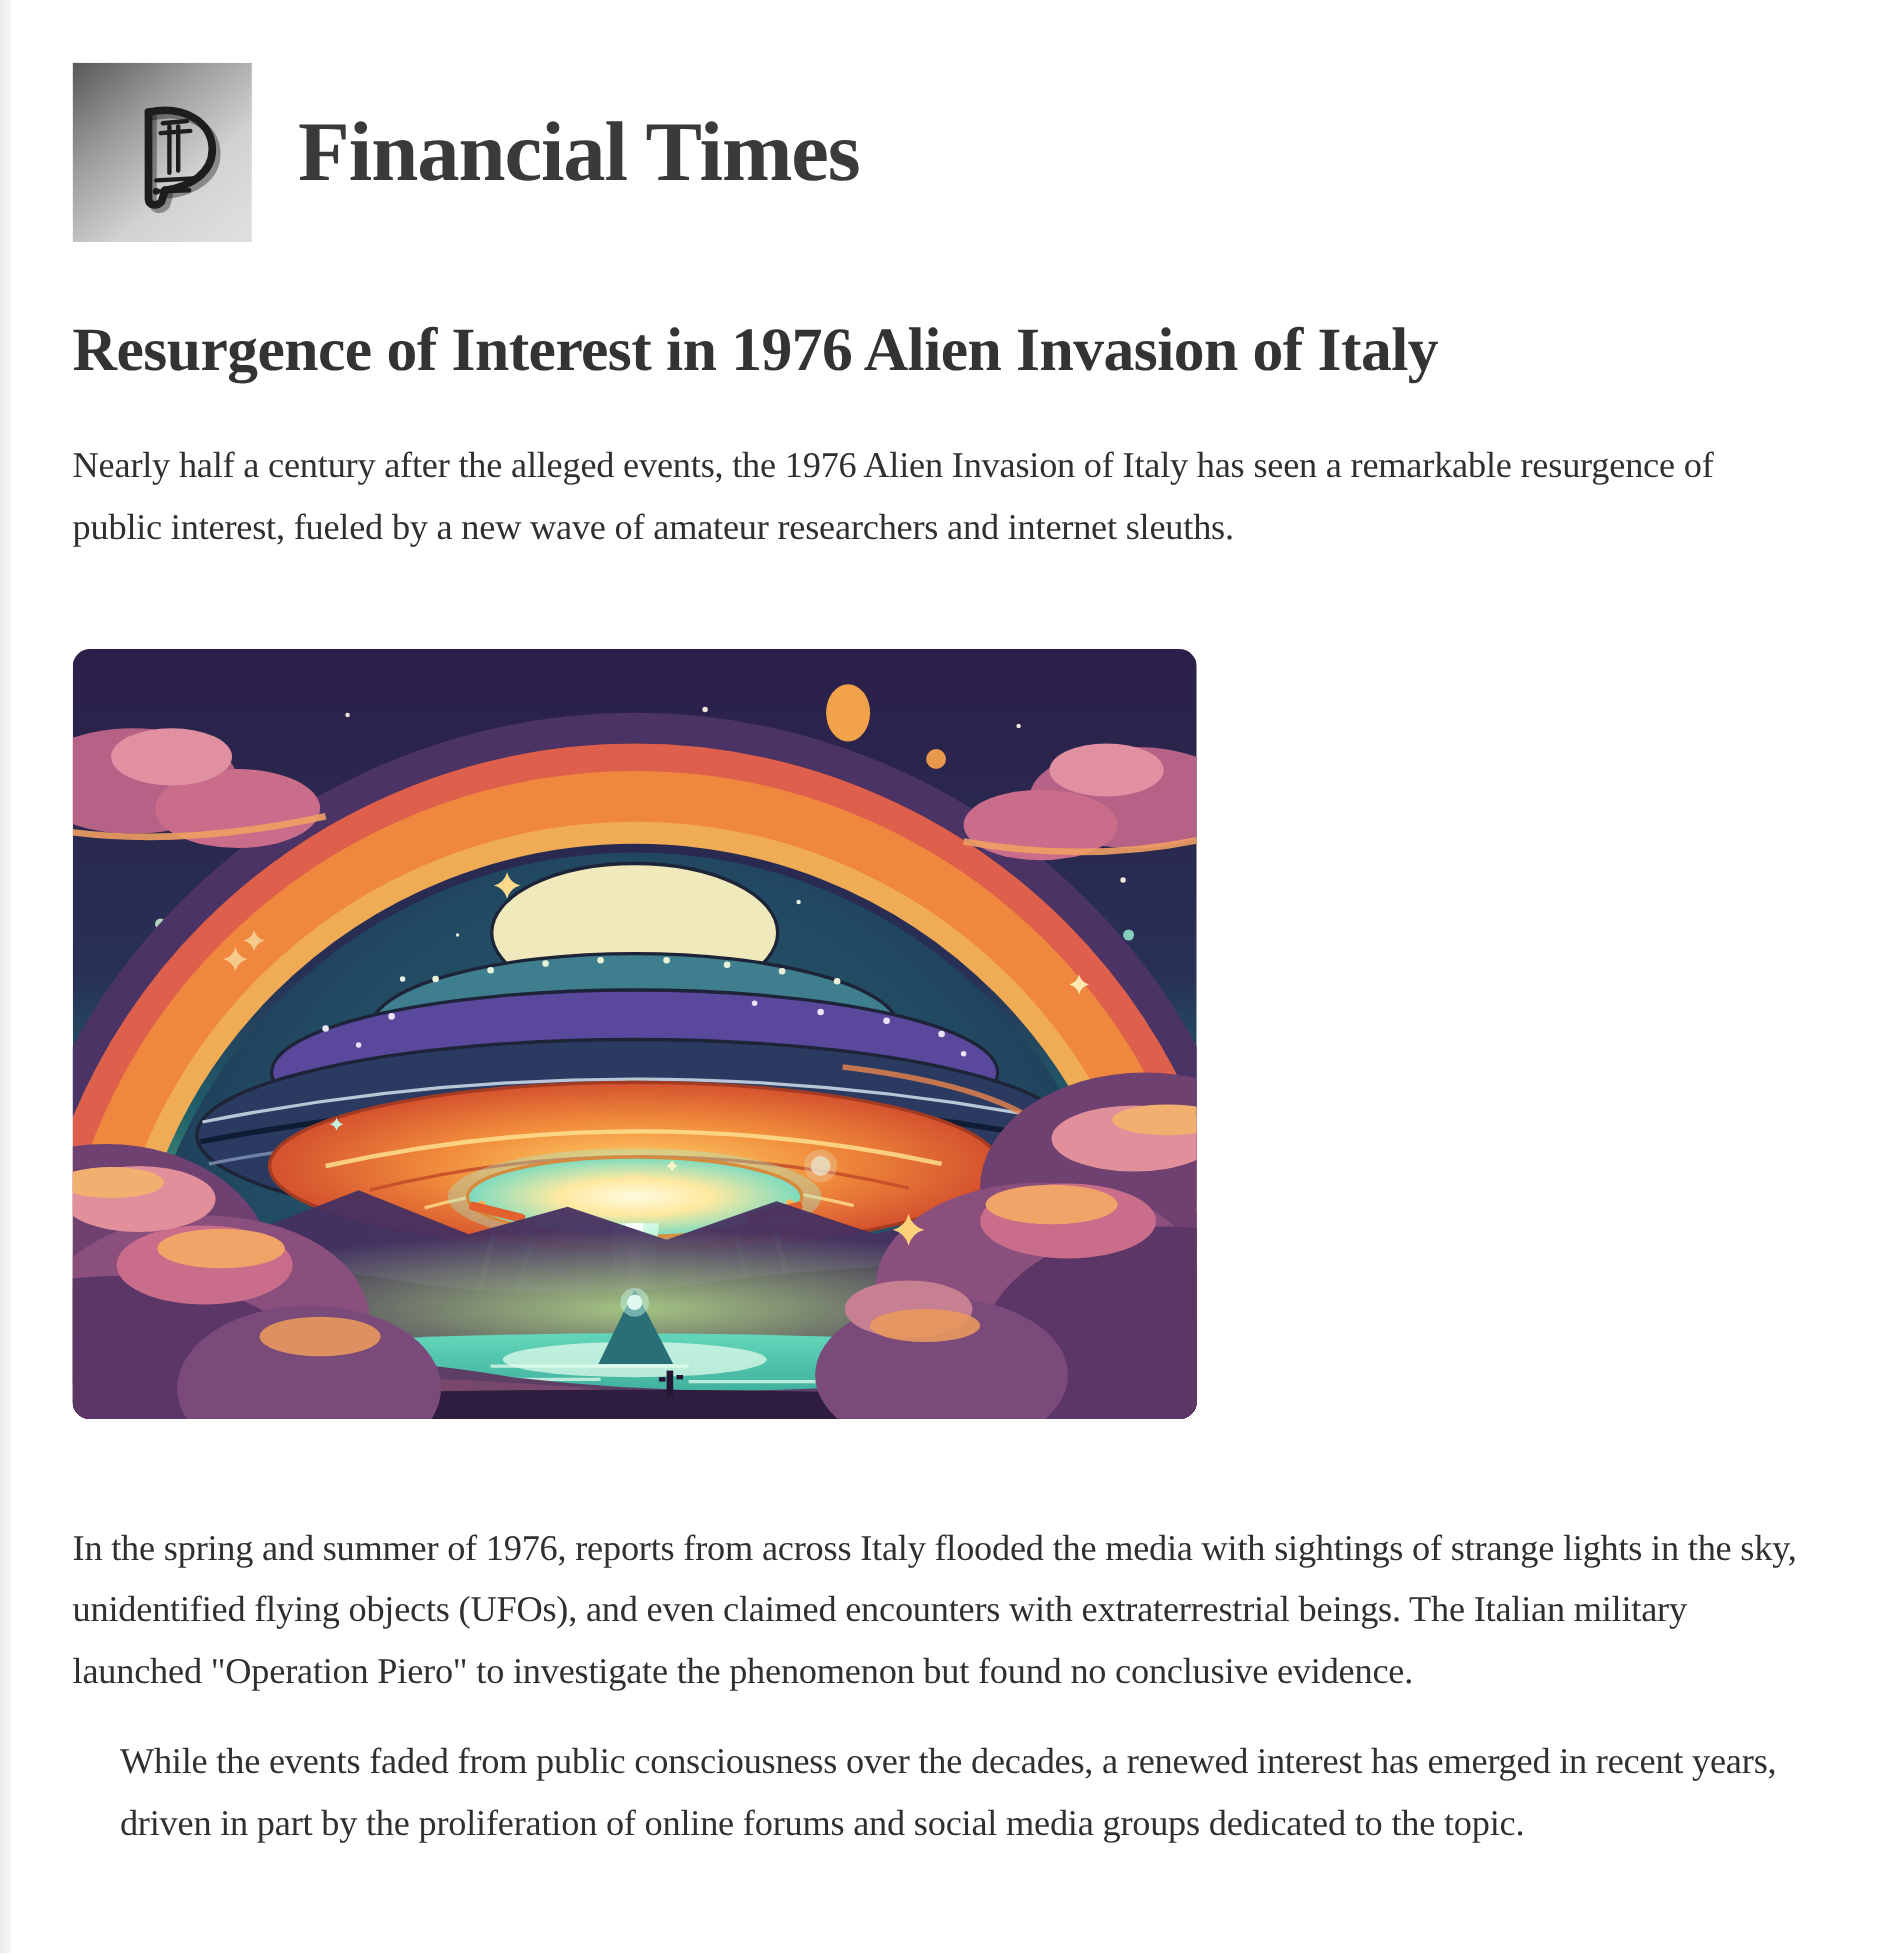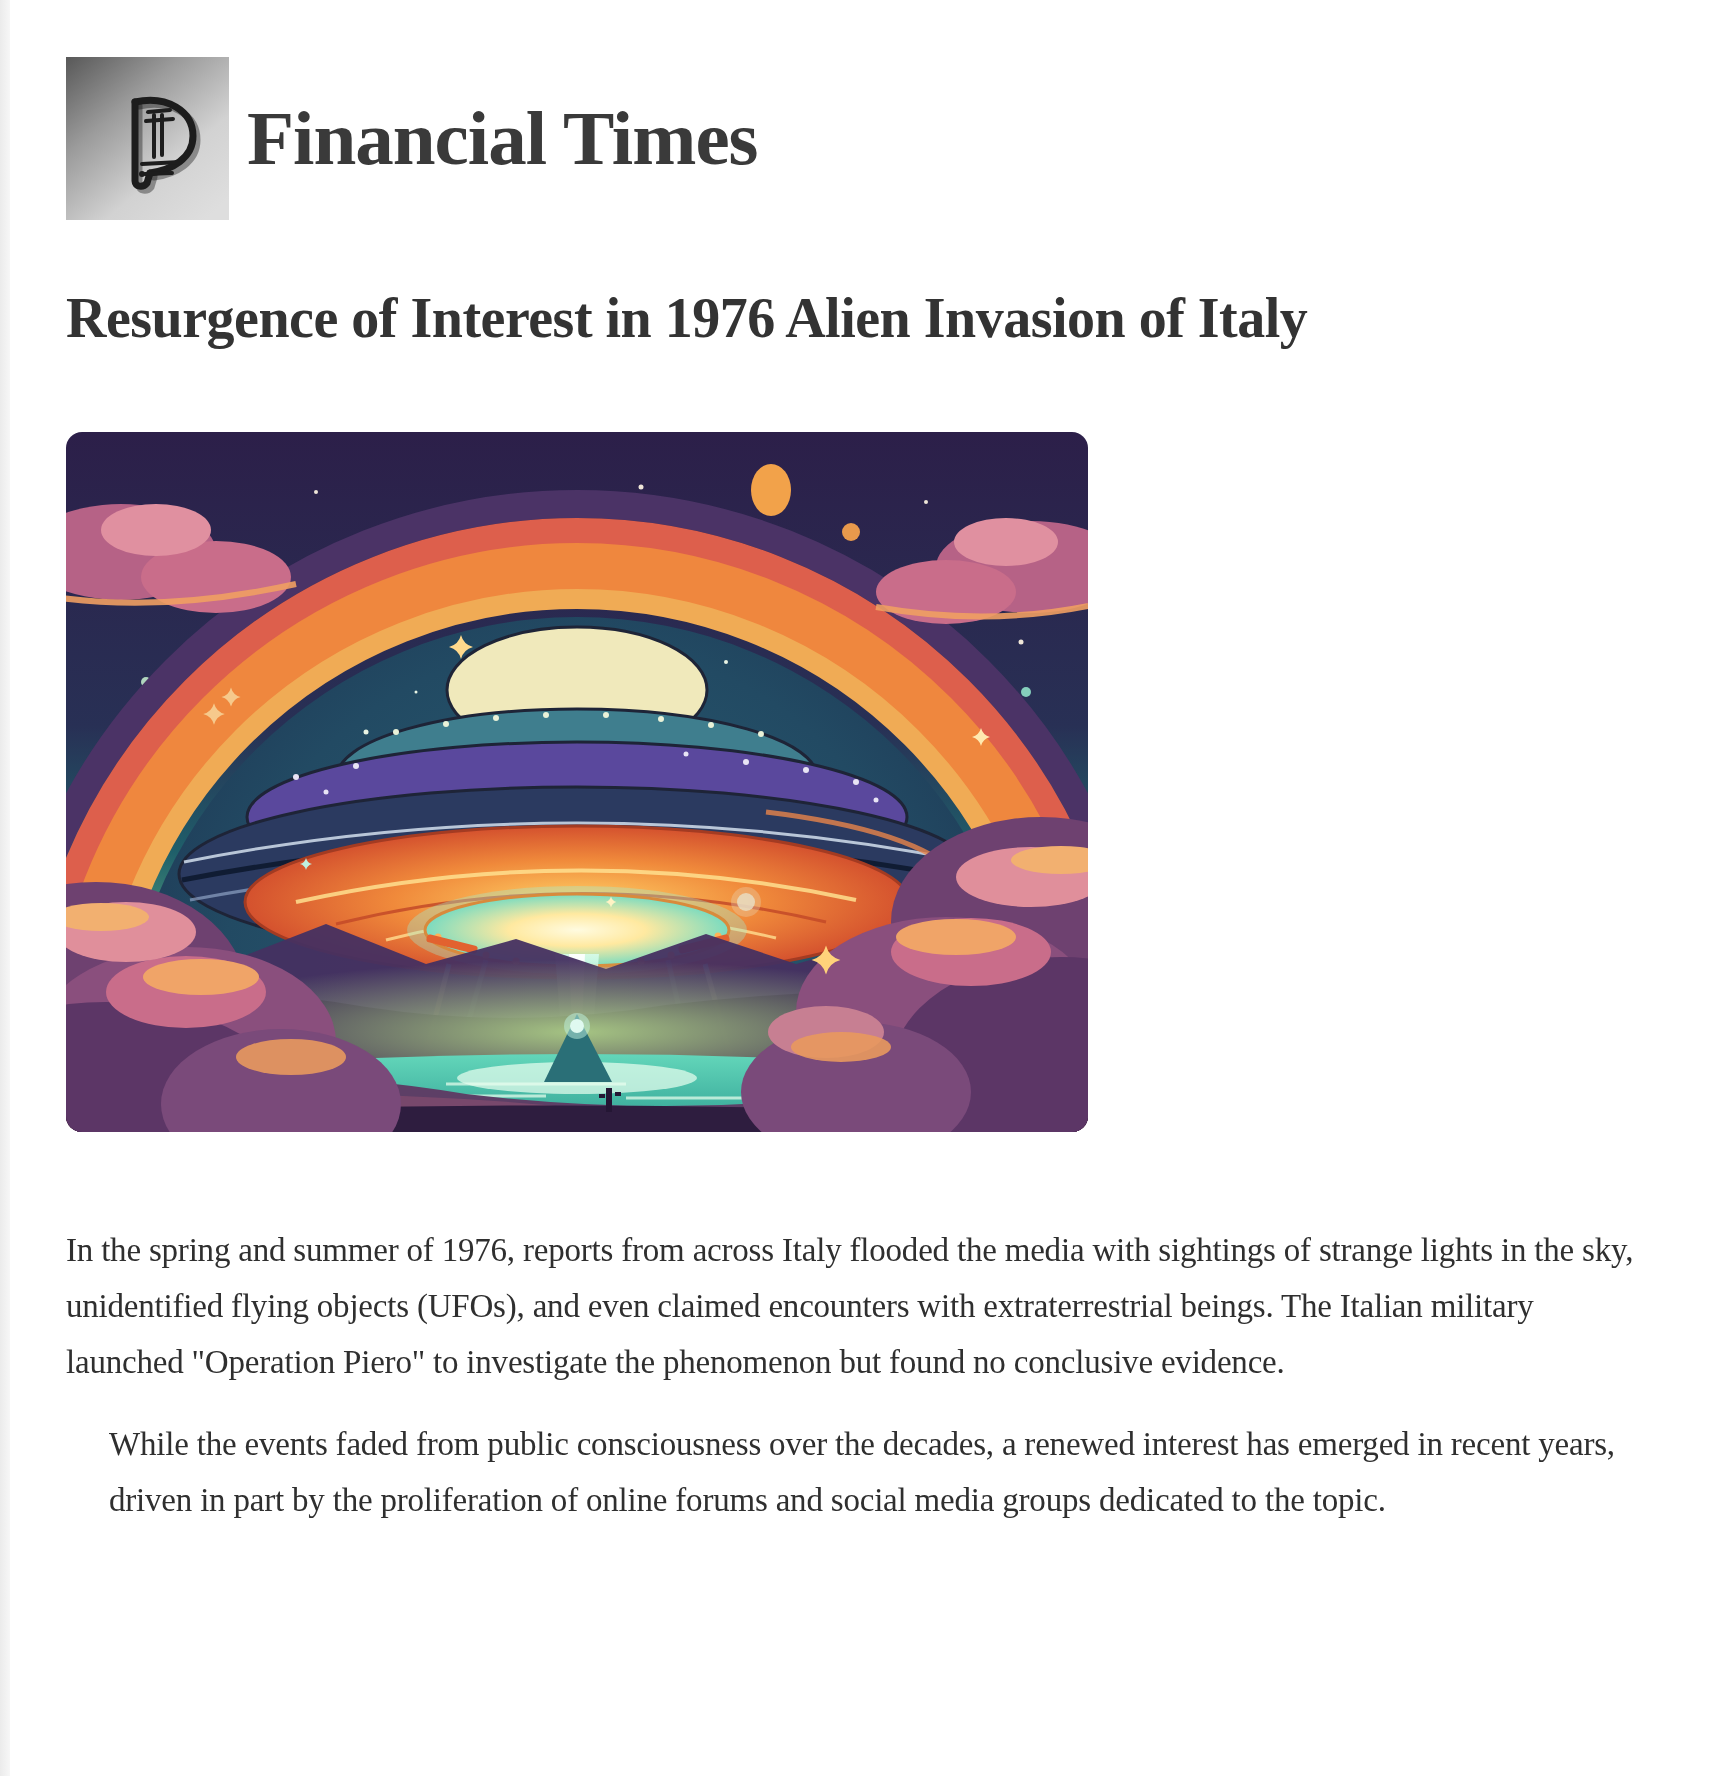--- a/index.html
+++ b/index.html
@@ -6,21 +6,21 @@
   * { margin: 0; padding: 0; box-sizing: border-box; }
   html, body { width: 1724px; height: 1776px; overflow: hidden; background: #ffffff; }
   body { font-family: "Liberation Serif", serif; color: #333; position: relative; }
 
   .left-edge { position: absolute; left: 0; top: 0; width: 10px; height: 1776px;
                background: linear-gradient(to right, #ebebeb, #f7f7f7); }
 
   .page { padding: 57px 78px 0 66px; }
 
   
-  .site-header { display: flex; align-items: center; gap: 18px; }
+  .site-header { display: flex; align-items: center; gap: 42px; }
   .logo-box { width: 163px; height: 163px; flex: 0 0 auto; }
   .logo-box svg { display: block; }
   .site-title { font-size: 77px; font-weight: bold; color: #3a3a3a; letter-spacing: -1px; line-height: 1; }
 
   
   h1.headline { margin-top: 66px; font-size: 56px; font-weight: bold; color: #333;
                 letter-spacing: -0.5px; line-height: 1.15; max-width: 1580px; }
 
   
   p.para { margin-top: 46px; font-size: 33px; line-height: 56px; color: #2f2f2f;
@@ -71,20 +71,21 @@
           </g>
           <circle cx="42" cy="89" r="3" fill="#1d1d1d"></circle>
         </g>
       </svg>
     </div>
     <div class="site-title">Financial Times</div>
   </header>
 
   <h1 class="headline">Resurgence of Interest in 1976 Alien Invasion of Italy</h1>
 
+  <p class="para">Nearly half a century after the alleged events, the 1976 Alien Invasion of Italy has seen a remarkable resurgence of public interest, fueled by a new wave of amateur researchers and internet sleuths.</p>
 
   <figure class="article-figure">
     <svg width="1022" height="700" viewBox="0 0 1022 700">
       <defs>
         <linearGradient id="sky" x1="0" y1="0" x2="0" y2="1">
           <stop offset="0" stop-color="#2c1f49"></stop>
           <stop offset="0.42" stop-color="#283055"></stop>
           <stop offset="0.6" stop-color="#1f5f6a"></stop>
           <stop offset="0.72" stop-color="#4f9a7a"></stop>
           <stop offset="0.79" stop-color="#a5d489"></stop>

